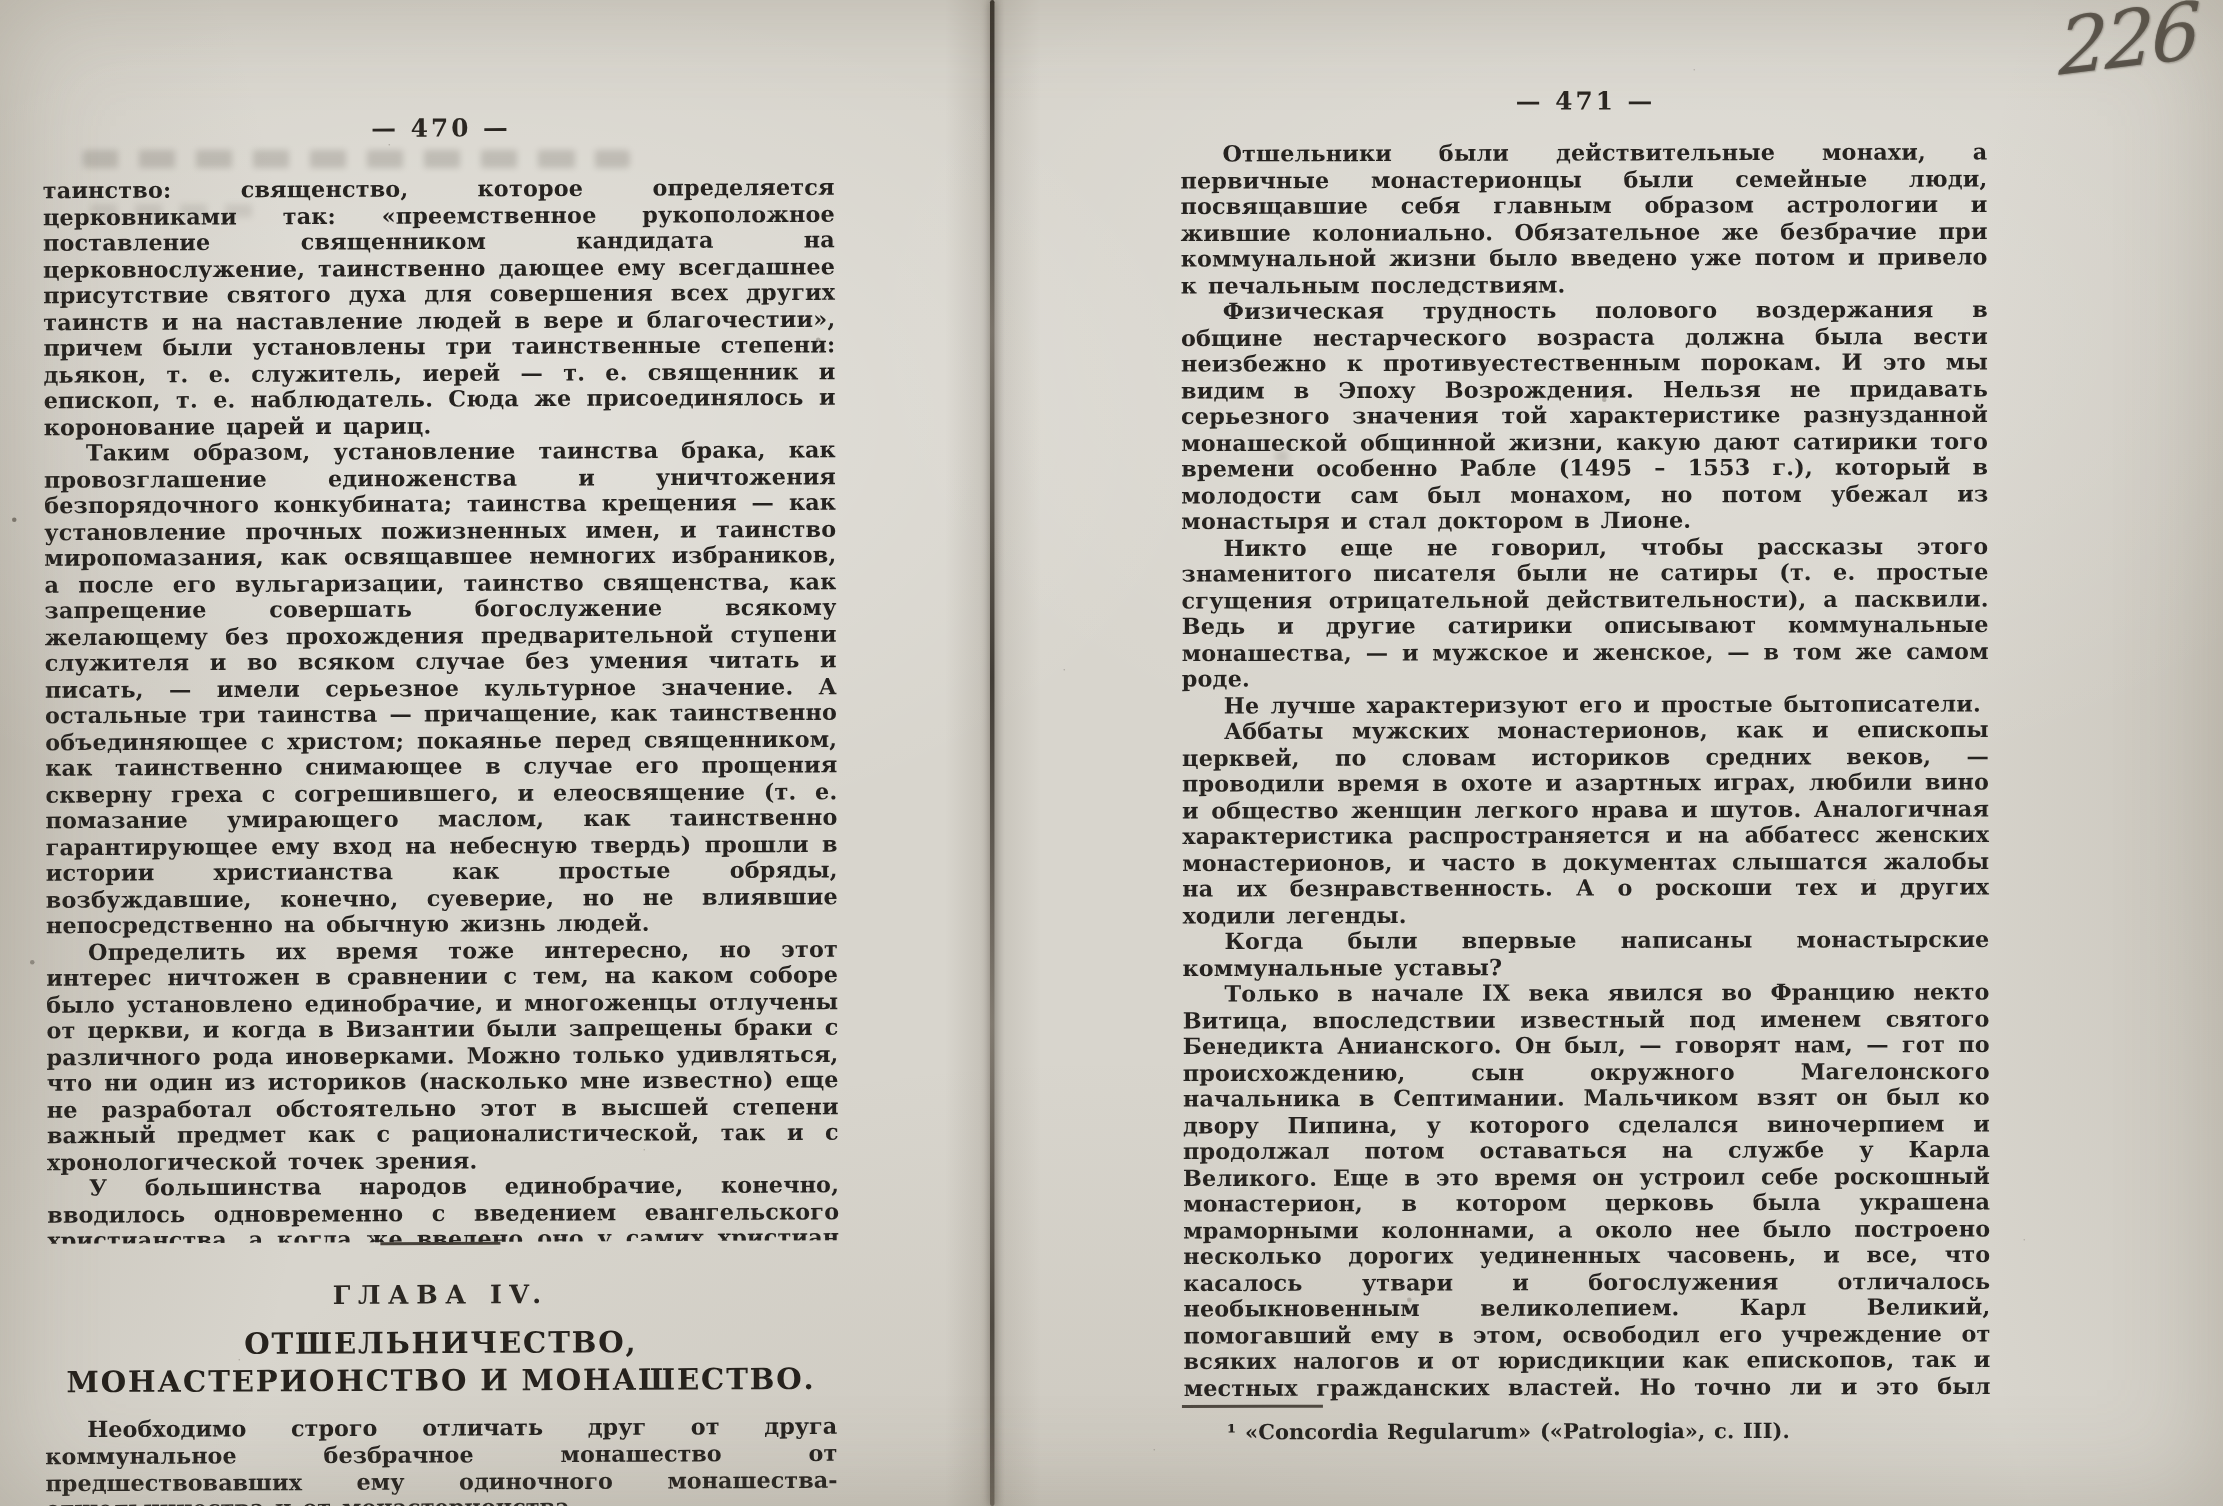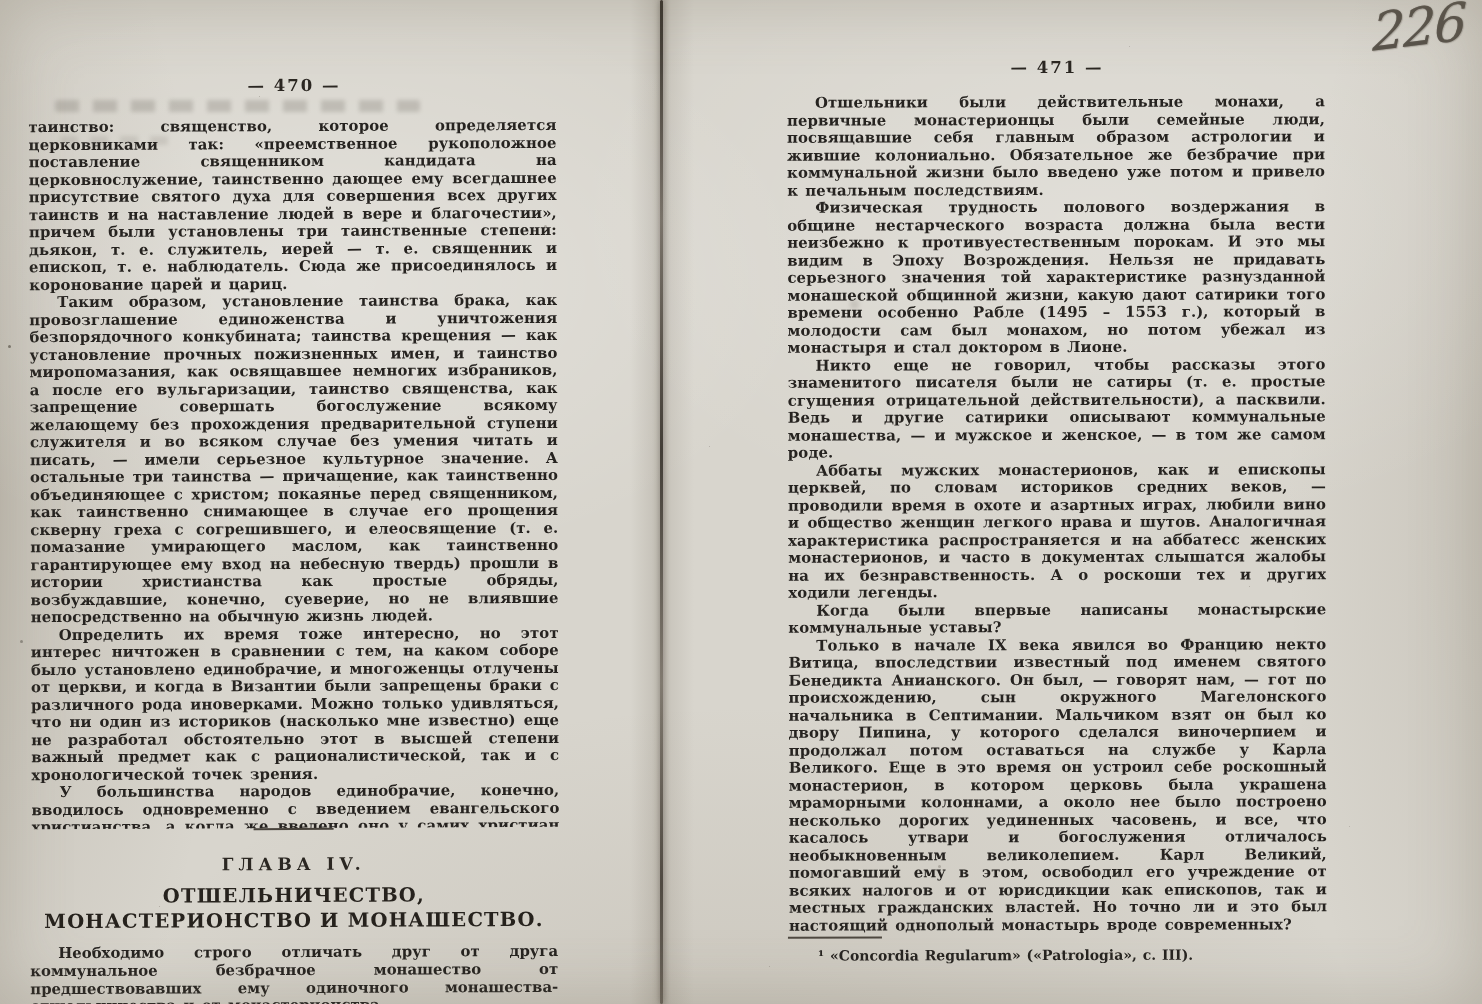--- a/index.html
+++ b/index.html
@@ -134,20 +134,21 @@
     <p class="chapter-title">ОТШЕЛЬНИЧЕСТВО, МОНАСТЕРИОНСТВО И МОНАШЕСТВО.</p>
     <p class="opening">Необходимо строго отличать друг от друга коммунальное безбрачное монашество от предшествовавших ему одиночного монашества-отшельничества и от монастерионства.</p>
   </div>
 
   <div class="page-number right-tilt" style="left:788px;top:58px;width:538px;">— 471 —</div>
 
   <div class="body-block right-tilt" style="left:788px;top:94px;width:538px;height:840px;">
     <p>Отшельники были действительные монахи, а первичные монастерионцы были семейные люди, посвящавшие себя главным образом астрологии и жившие колониально. Обязательное же безбрачие при коммунальной жизни было введено уже потом и привело к печальным последствиям.</p>
     <p>Физическая трудность полового воздержания в общине нестарческого возраста должна была вести неизбежно к противуестественным порокам. И это мы видим в Эпоху Возрождения. Нельзя не придавать серьезного значения той характеристике разнузданной монашеской общинной жизни, какую дают сатирики того времени особенно Рабле (1495 – 1553 г.), который в молодости сам был монахом, но потом убежал из монастыря и стал доктором в Лионе.</p>
     <p>Никто еще не говорил, чтобы рассказы этого знаменитого писателя были не сатиры (т. е. простые сгущения отрицательной действительности), а пасквили. Ведь и другие сатирики описывают коммунальные монашества, — и мужское и женское, — в том же самом роде.</p>
+    <p>Не лучше характеризуют его и простые бытописатели.</p>
     <p>Аббаты мужских монастерионов, как и епископы церквей, по словам историков средних веков, — проводили время в охоте и азартных играх, любили вино и общество женщин легкого нрава и шутов. Аналогичная характеристика распространяется и на аббатесс женских монастерионов, и часто в документах слышатся жалобы на их безнравственность. А о роскоши тех и других ходили легенды.</p>
     <p>Когда были впервые написаны монастырские коммунальные уставы?</p>
     <p>Только в начале IX века явился во Францию некто Витица, впоследствии известный под именем святого Бенедикта Анианского. Он был, — говорят нам, — гот по происхождению, сын окружного Магелонского начальника в Септимании. Мальчиком взят он был ко двору Пипина, у которого сделался виночерпием и продолжал потом оставаться на службе у Карла Великого. Еще в это время он устроил себе роскошный монастерион, в котором церковь была украшена мраморными колоннами, а около нее было построено несколько дорогих уединенных часовень, и все, что касалось утвари и богослужения отличалось необыкновенным великолепием. Карл Великий, помогавший ему в этом, освободил его учреждение от всяких налогов и от юрисдикции как епископов, так и местных гражданских властей. Но точно ли и это был настоящий однополый монастырь вроде современных?</p>
 
   </div>
 
   <div class="footnote-block">
     <hr class="footnote-rule">
     <p class="footnote-text">¹ «Concordia Regularum» («Patrologia», c. III).</p>
   </div>

